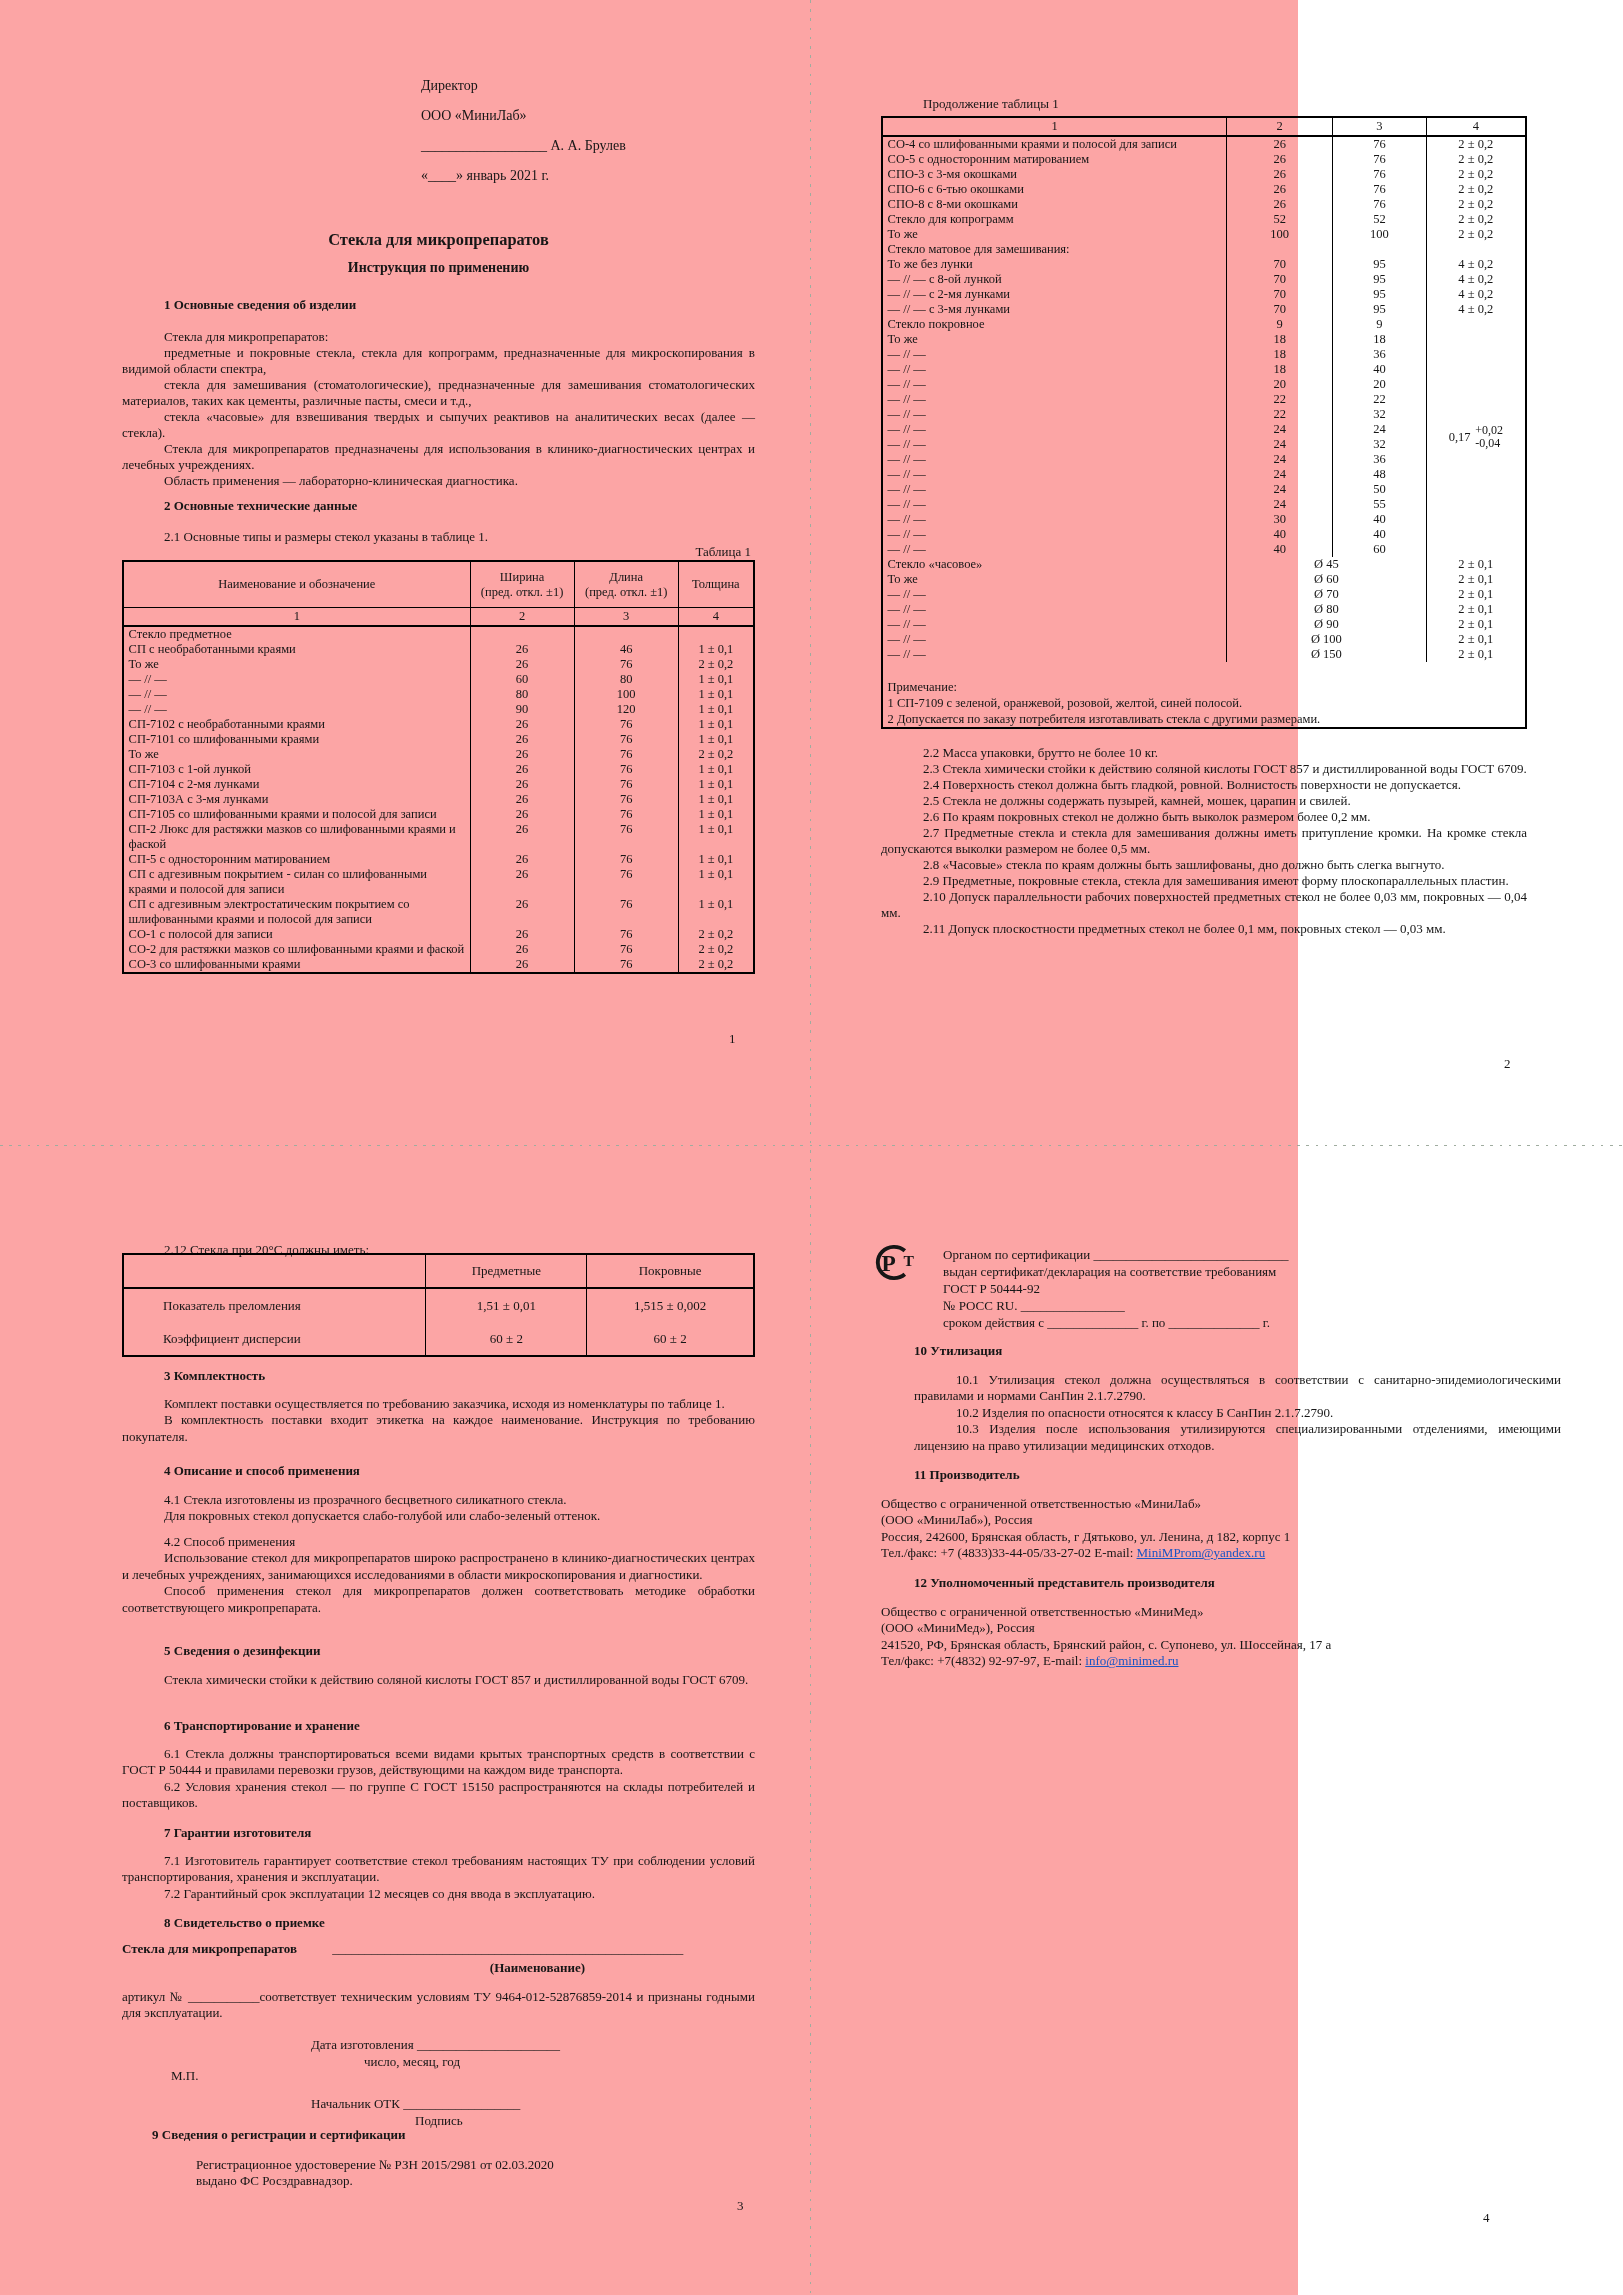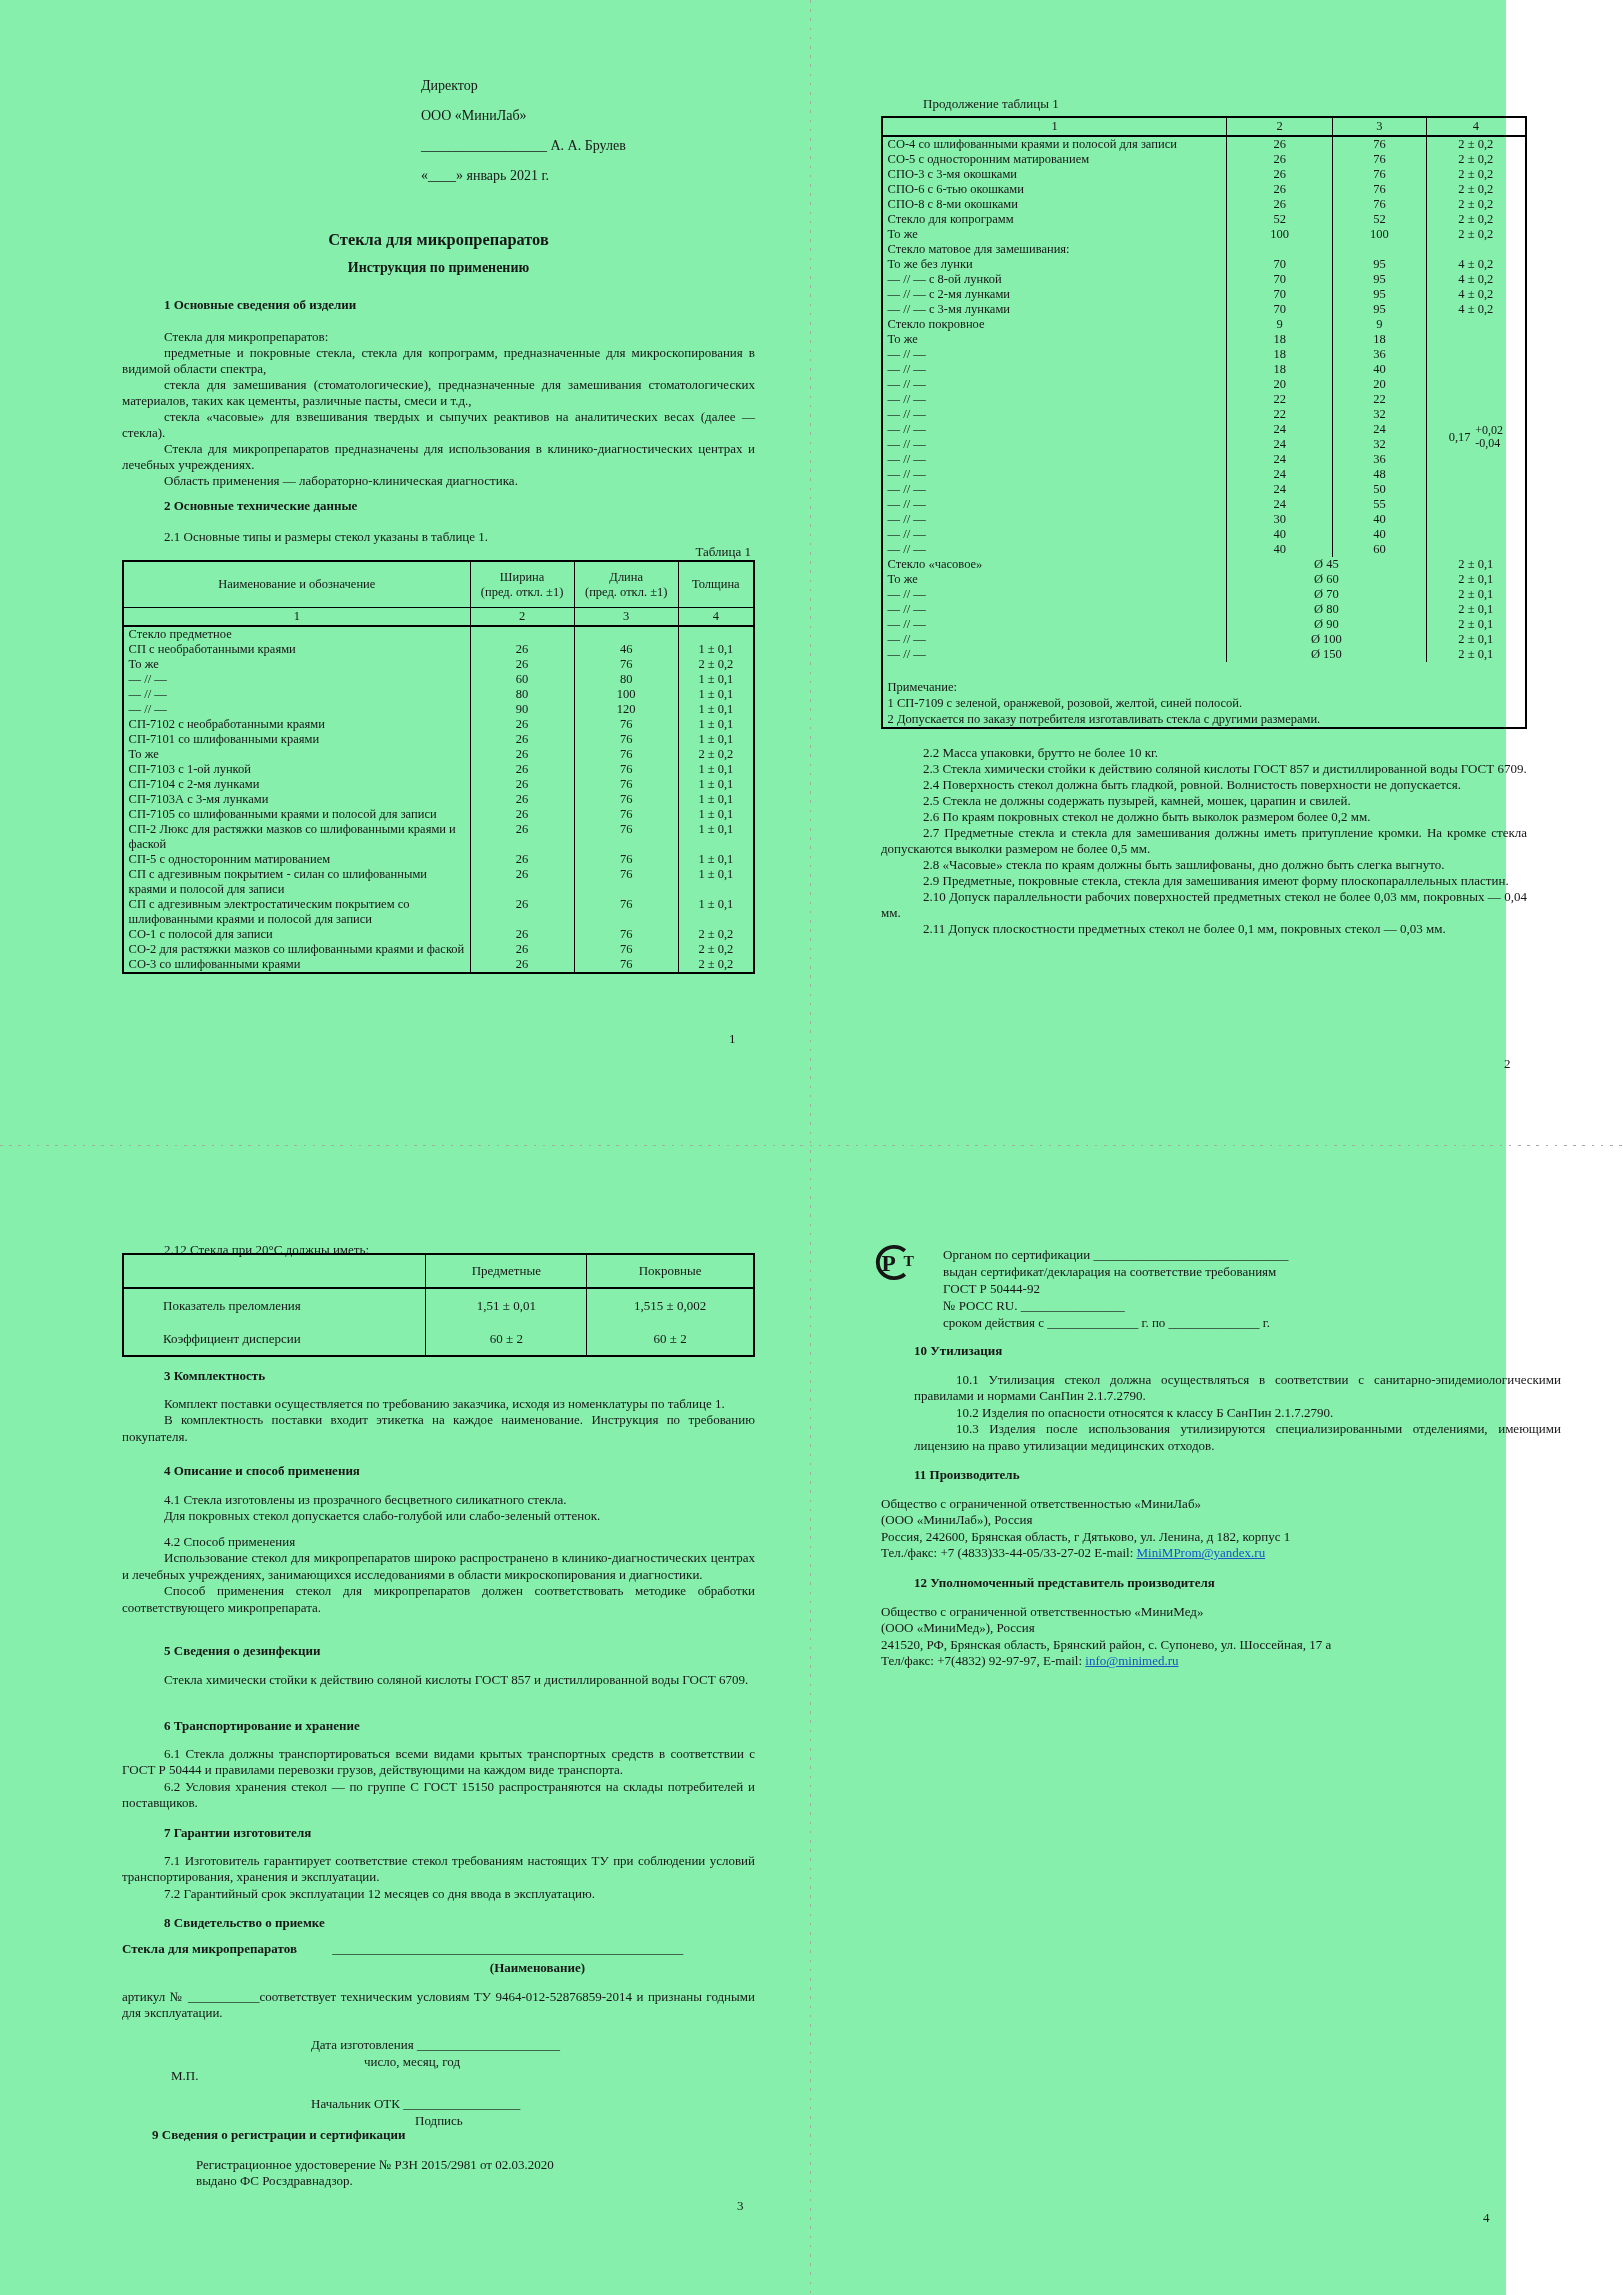--- a/index.html
+++ b/index.html
@@ -1,17 +1,17 @@
 <!DOCTYPE html>
 <html style="font-size:10.5px"><head>
 <meta charset="utf-8">
 <style>
   html,body{margin:0;padding:0;width:1623px;height:2295px;background:#ffffff;overflow:hidden;}
   body{font-family:"Liberation Serif","DejaVu Serif",serif;color:#161616;}
-  .canvas{position:absolute;left:0;top:0;width:1506px;height:2295px;background:#86efac;}
+  .canvas{position:absolute;left:0;top:0;width:1298px;height:2295px;background:#fca5a5;}
   .cut-v{position:absolute;left:810px;top:0;width:1.3px;height:2295px;
          background-image:repeating-linear-gradient(to bottom,#9fac9f 0 2.6px,transparent 2.6px 9.2px);}
   .cut-h{position:absolute;left:0;top:1145px;width:1623px;height:1.3px;
          background-image:repeating-linear-gradient(to right,#9fac9f 0 2.6px,transparent 2.6px 9.2px);}
   .page{position:absolute;}
   .p1{left:122px;top:0;width:633px;height:1144px;}
   .p2{left:881px;top:0;width:646px;height:1144px;}
   .p3{left:122px;top:1146px;width:633px;height:1150px;}
   .p4{left:881px;top:1146px;width:661px;height:1150px;}
   .abs{position:absolute;}

